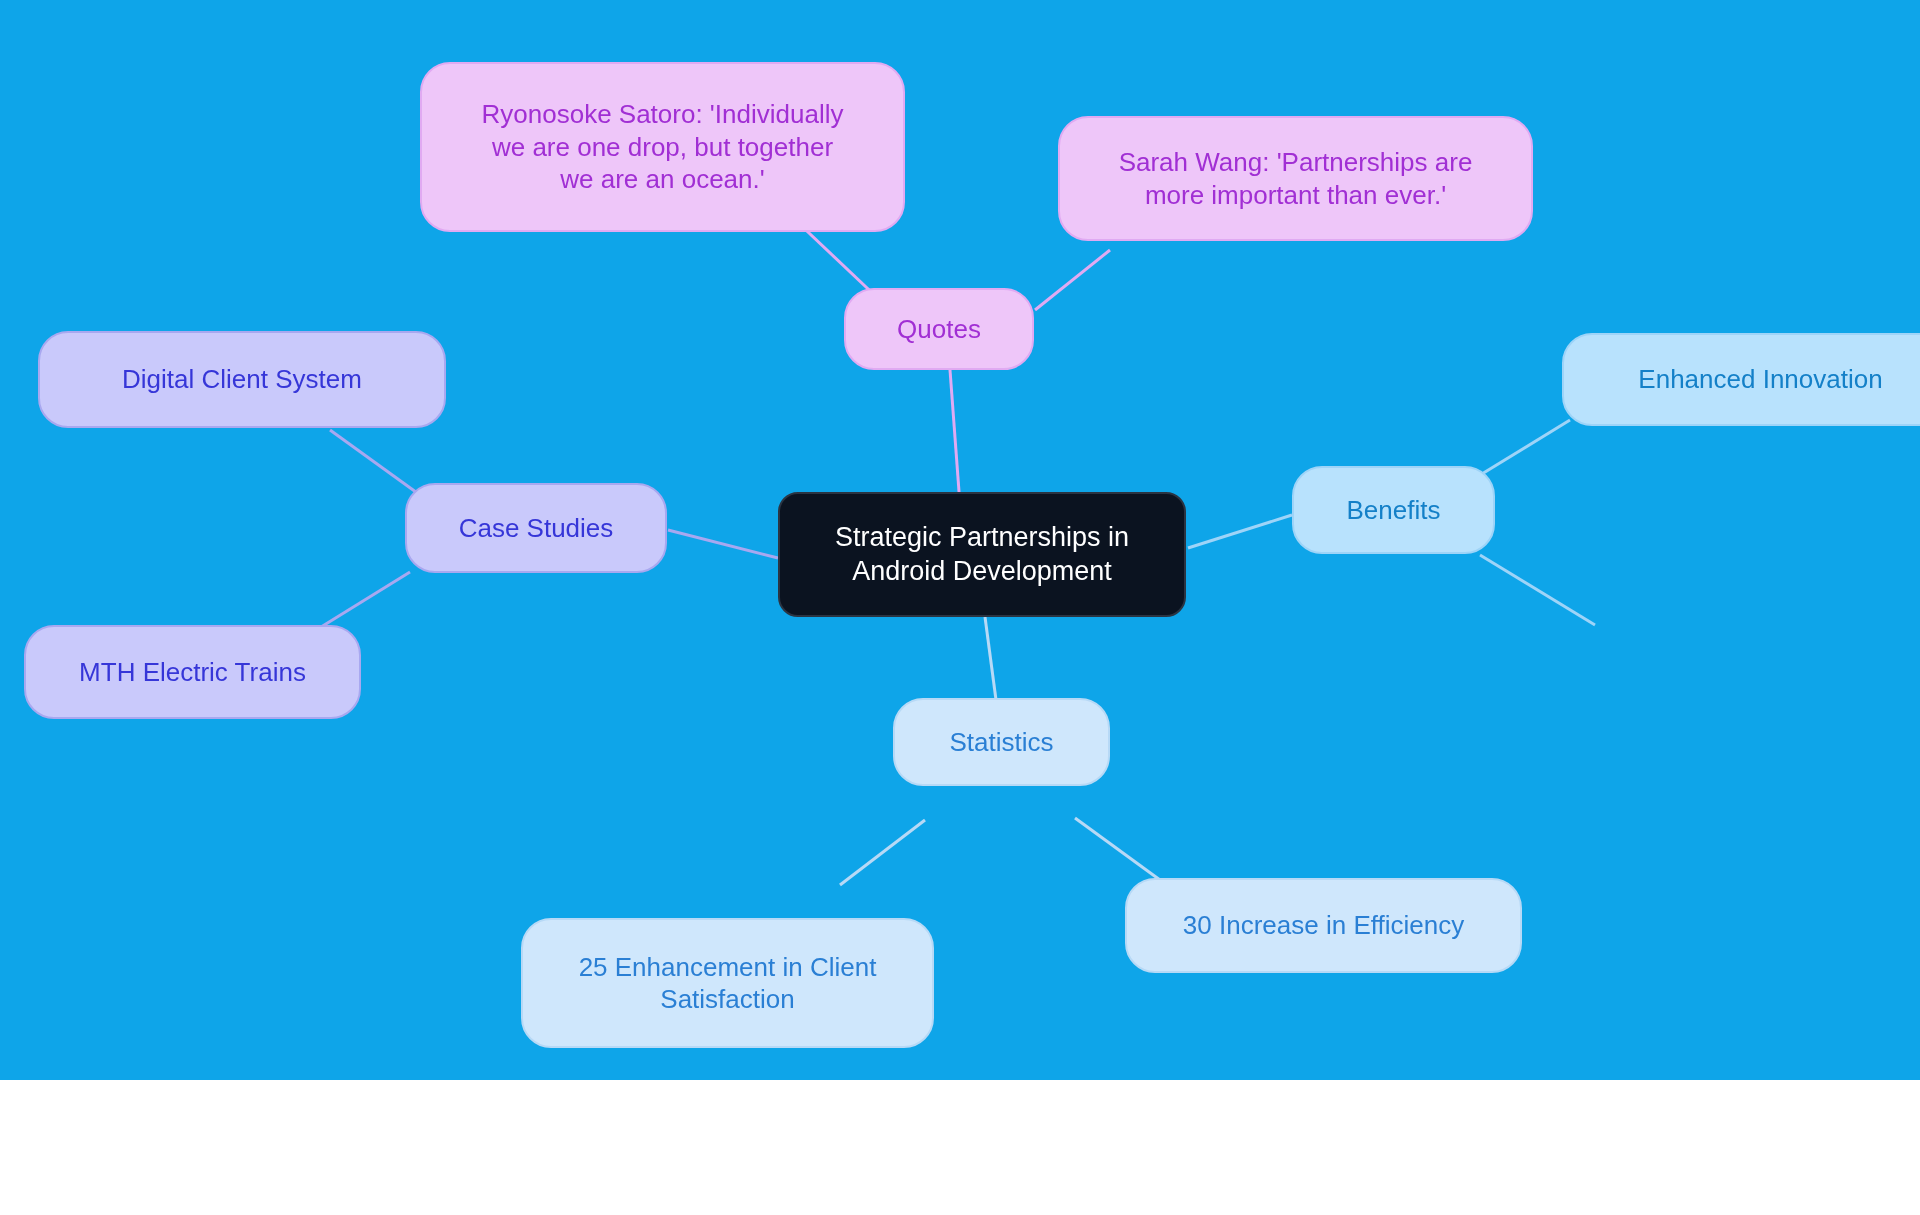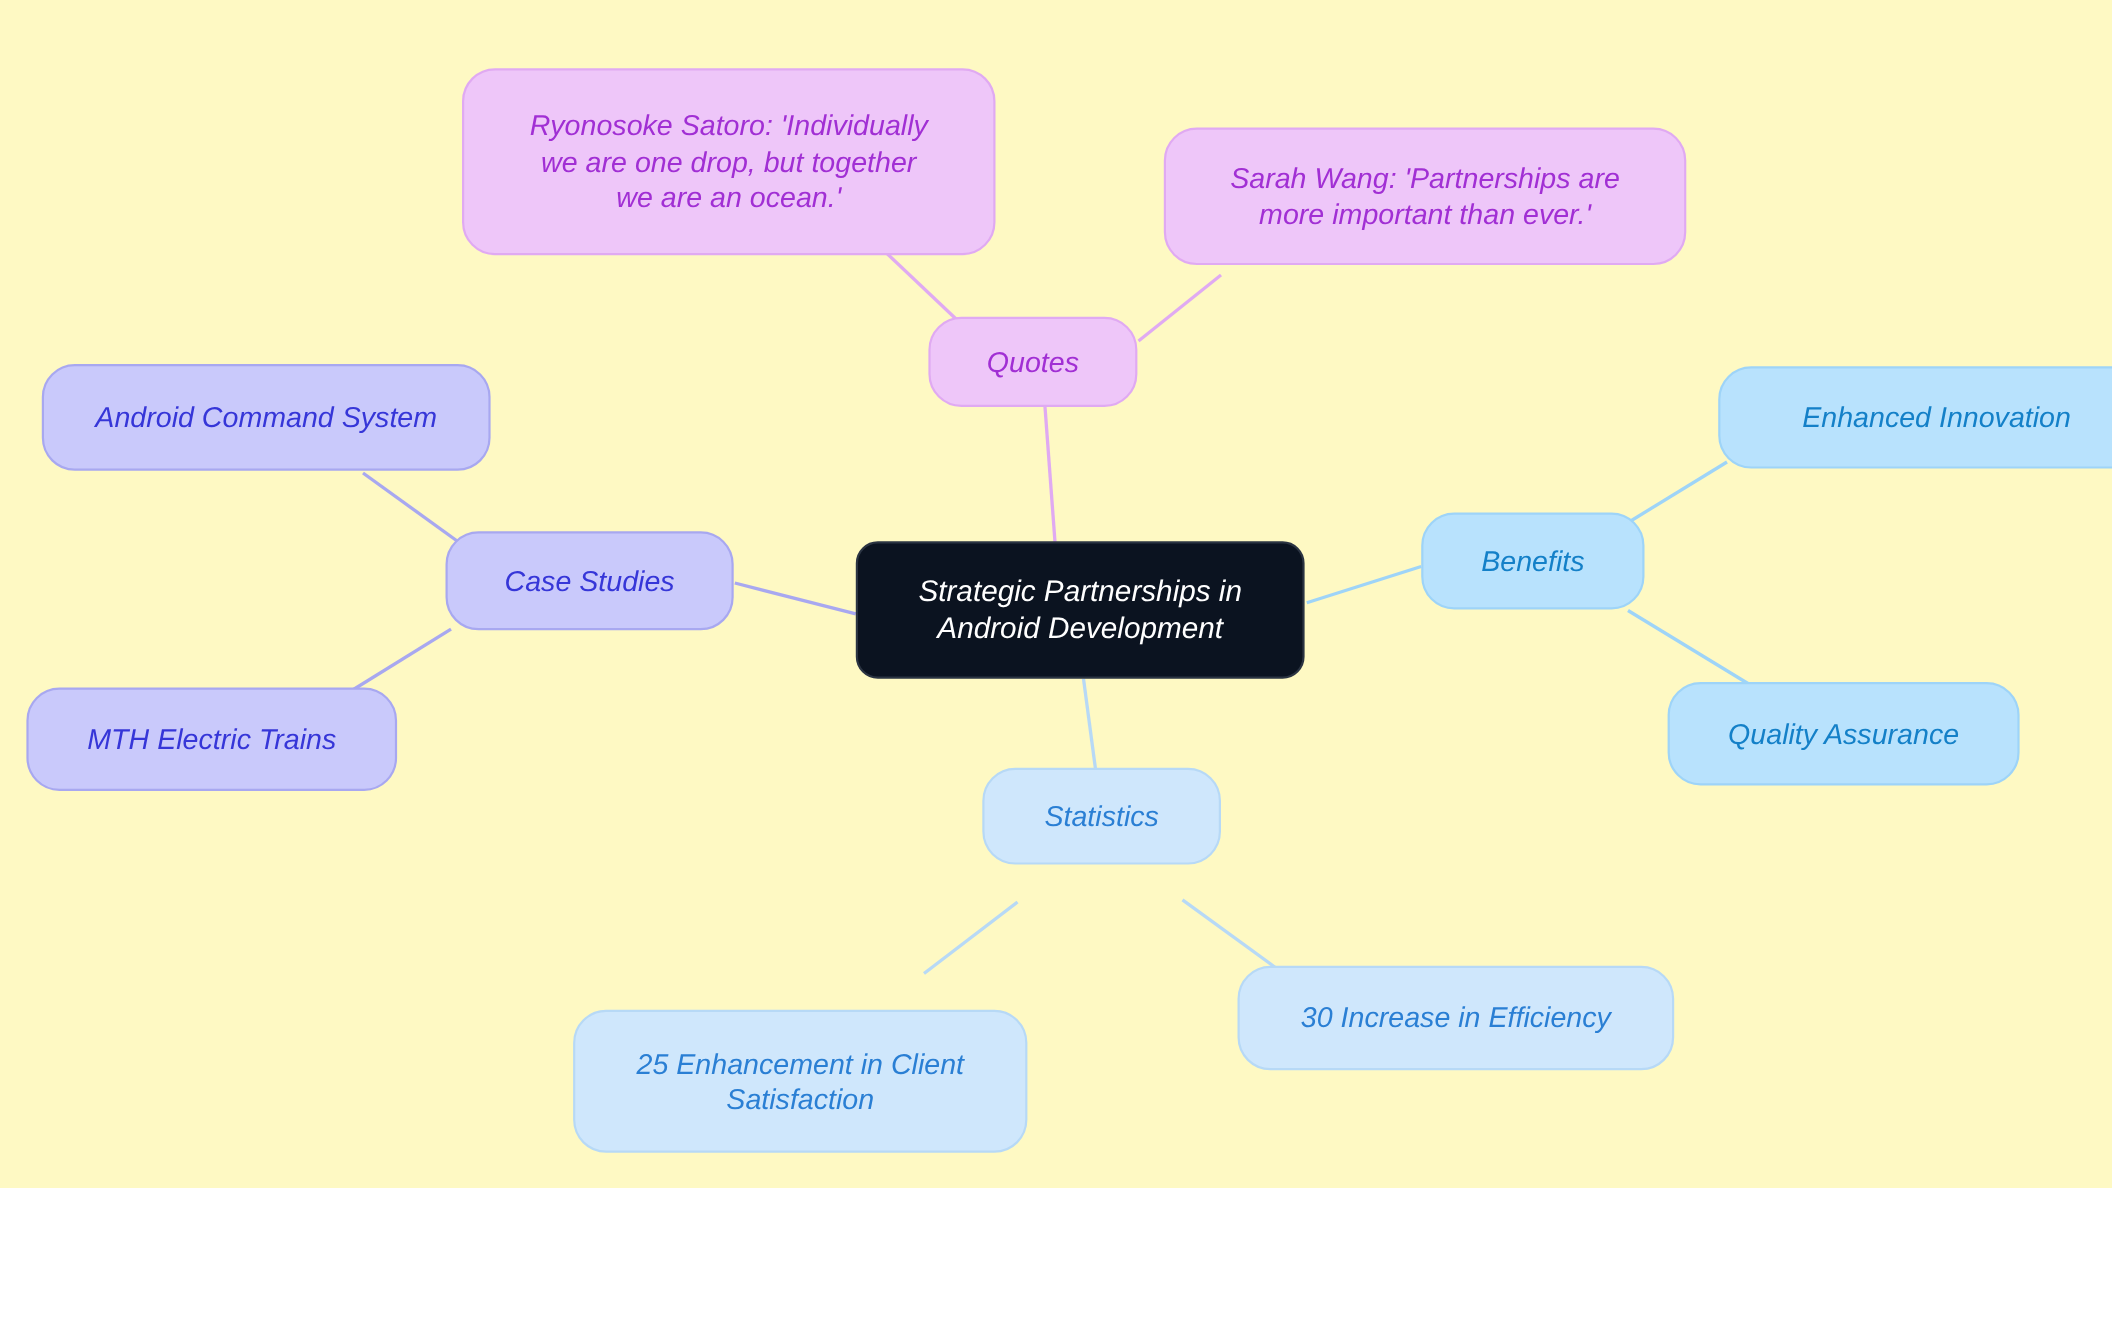--- a/index.html
+++ b/index.html
@@ -18,23 +18,22 @@
     width: 1920px;
     height: 1215px;
     background: #ffffff;
   }
   #canvas {
     position: absolute;
     left: 0;
     top: 0;
     width: 1920px;
     height: 1080px;
-    background: #fef9c3;
+    background: #0ea5e9;
     overflow: hidden;
-    font-style: italic;
   }
   #edges {
     position: absolute;
     left: 0;
     top: 0;
     width: 1920px;
     height: 1080px;
   }
   .node {
     position: absolute;
@@ -133,21 +132,21 @@
     <div class="node violet" style="left:1058px; top:116px; width:475px; height:125px;">
       <span>Sarah Wang: 'Partnerships are
 more important than ever.'</span>
     </div>
 
     <div class="node violet" style="left:844px; top:288px; width:190px; height:82px;">
       <span>Quotes</span>
     </div>
 
     <div class="node lavender" style="left:38px; top:331px; width:408px; height:97px;">
-      <span>Android Command System</span>
+      <span>Digital Client System</span>
     </div>
 
     <div class="node lavender" style="left:405px; top:483px; width:262px; height:90px;">
       <span>Case Studies</span>
     </div>
 
     <div class="node lavender" style="left:24px; top:625px; width:337px; height:94px;">
       <span>MTH Electric Trains</span>
     </div>
 
@@ -157,23 +156,20 @@
     </div>
 
     <div class="node skyblue" style="left:1562px; top:333px; width:397px; height:93px;">
       <span>Enhanced Innovation</span>
     </div>
 
     <div class="node skyblue" style="left:1292px; top:466px; width:203px; height:88px;">
       <span>Benefits</span>
     </div>
 
-    <div class="node skyblue" style="left:1516px; top:620px; width:320px; height:94px;">
-      <span>Quality Assurance</span>
-    </div>
 
     <div class="node paleblue" style="left:893px; top:698px; width:217px; height:88px;">
       <span>Statistics</span>
     </div>
 
     <div class="node paleblue" style="left:521px; top:888px; width:413px; height:130px;margin-top:30px;">
       <span>25 Enhancement in Client
 Satisfaction</span>
     </div>
 

